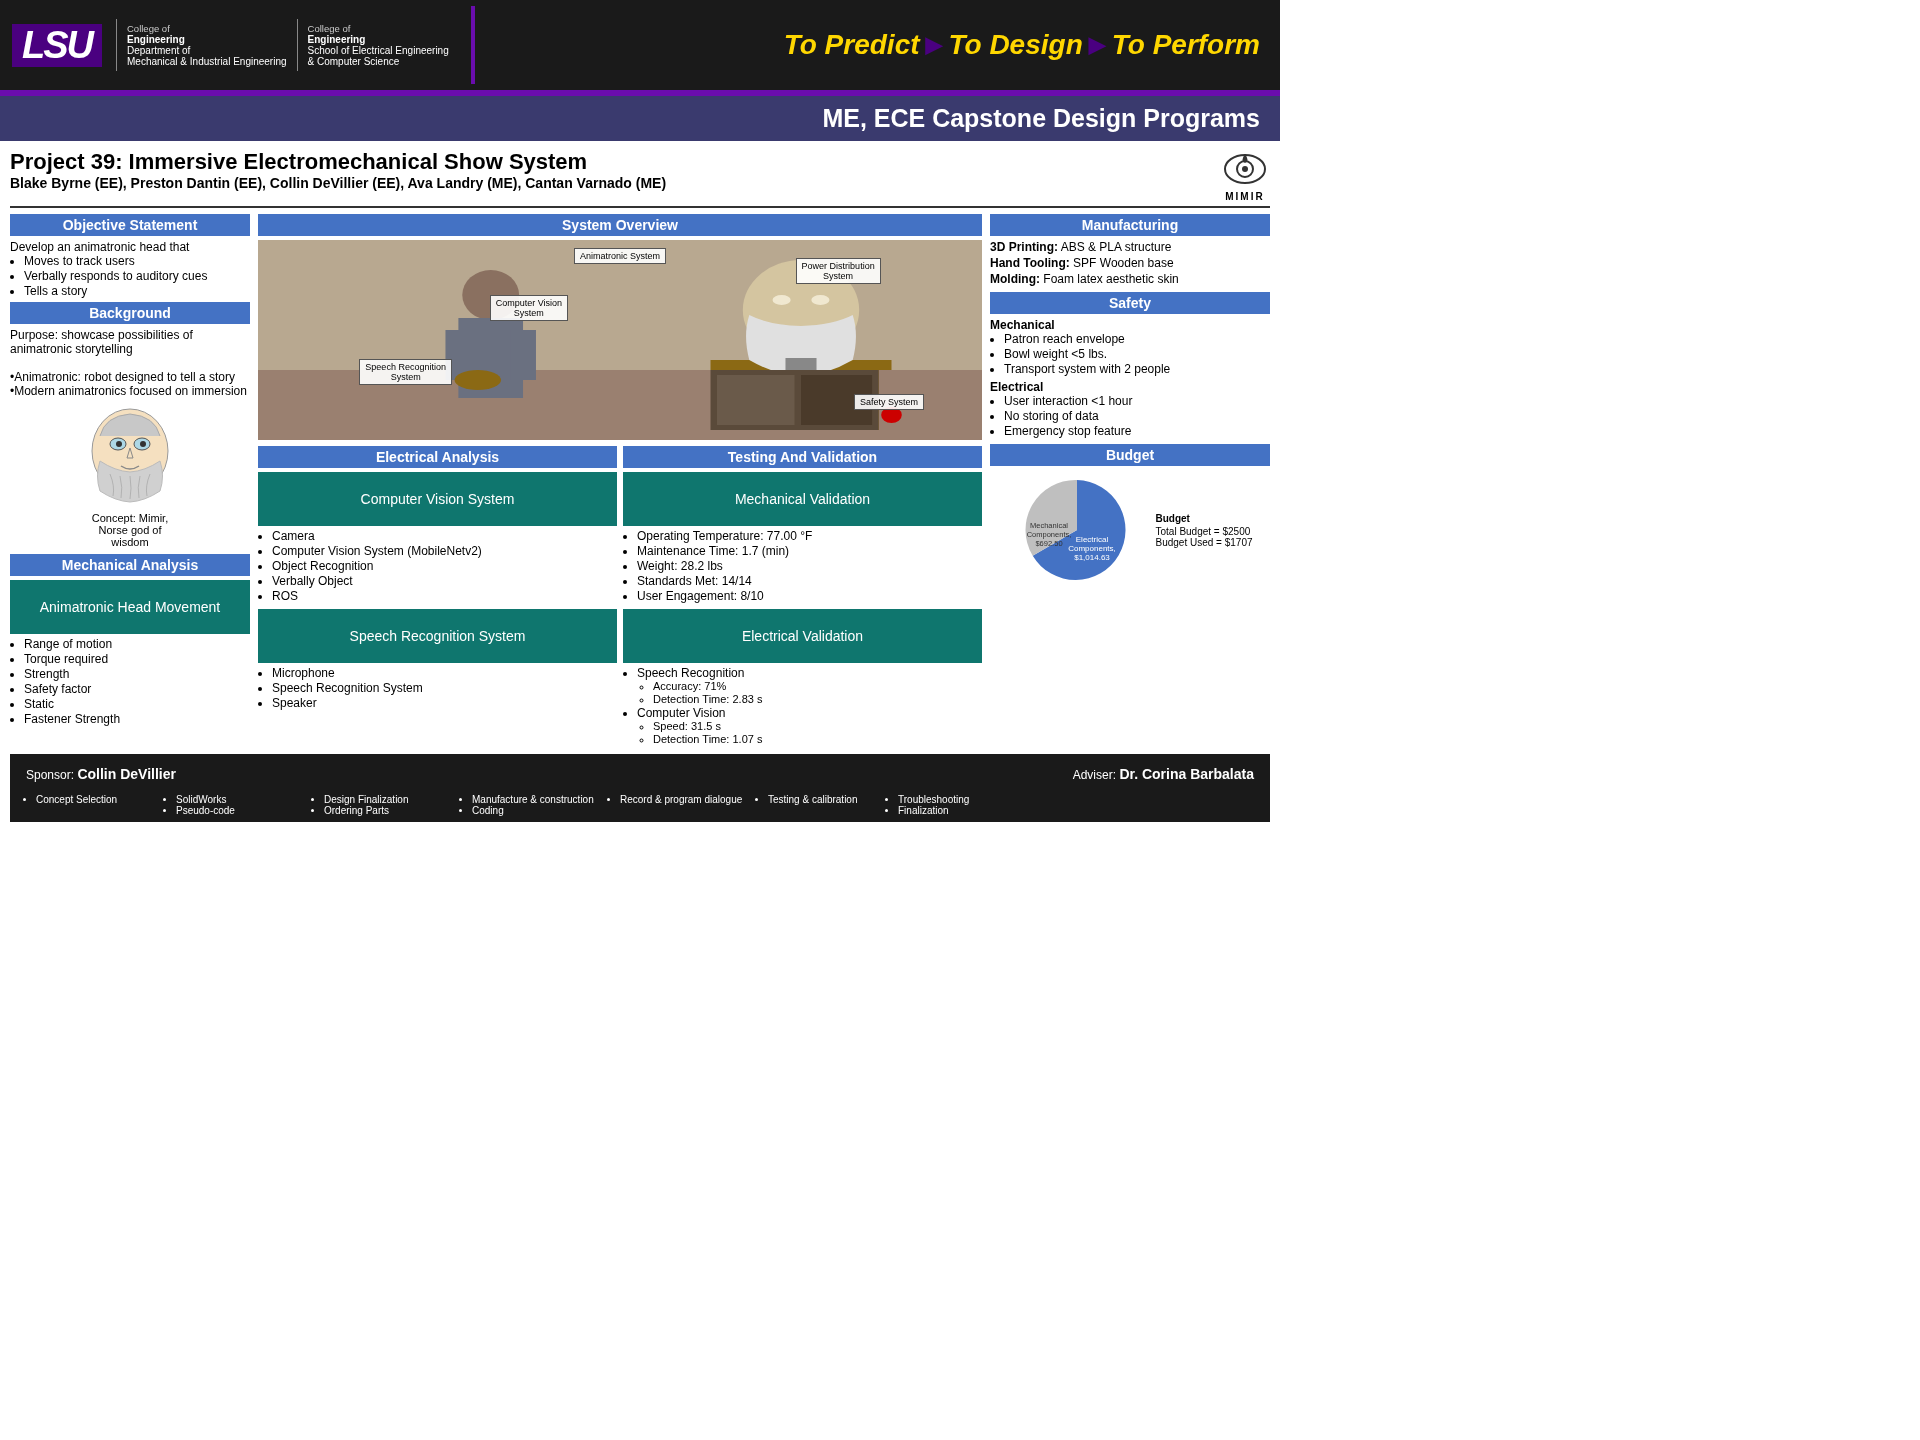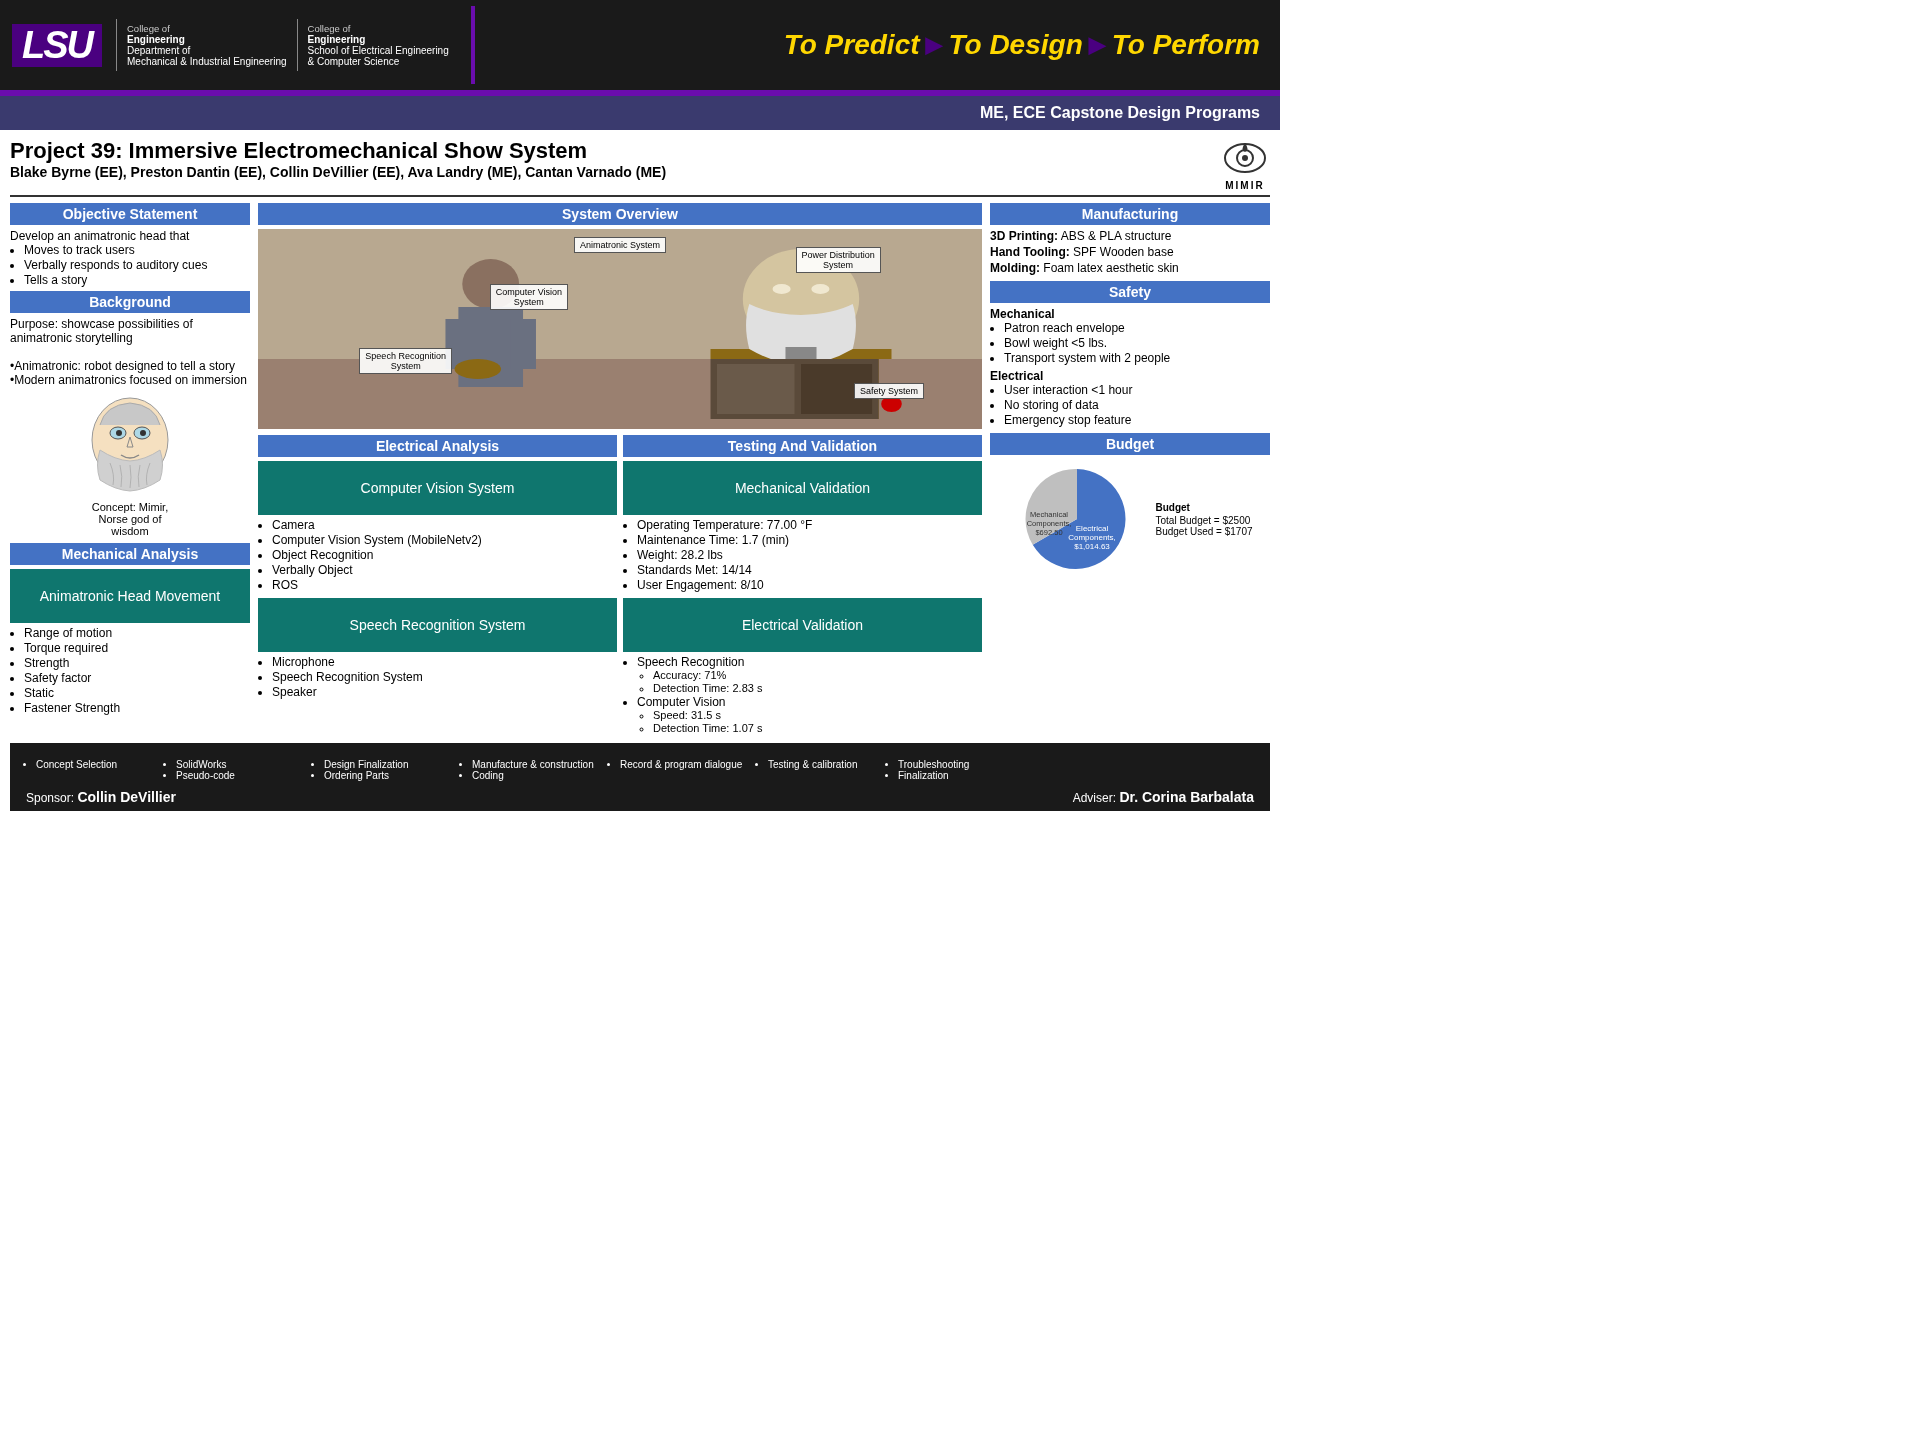--- a/index.html
+++ b/index.html
@@ -10,21 +10,21 @@
     .header-logo { background: #1a1a1a; display: flex; align-items: center; padding: 8px 12px; min-width: 420px; }
     .lsu-logo { color: #fff; font-size: 38px; font-weight: 900; font-style: italic; background: #4a0080; padding: 0 10px; margin-right: 14px; letter-spacing: -2px; }
     .header-tagline { flex: 1; display: flex; align-items: center; justify-content: flex-end; padding-right: 20px; }
     .tagline-text { display: flex; align-items: center; gap: 6px; }
     .tagline-predict { color: #ffd700; font-size: 28px; font-weight: bold; font-style: italic; }
     .tagline-design { color: #ffd700; font-size: 28px; font-weight: bold; font-style: italic; }
     .tagline-perform { color: #ffd700; font-size: 28px; font-weight: bold; font-style: italic; }
     .tagline-arrow { color: #4a0080; font-size: 22px; font-weight: bold; }
 
     
-    .subheader { background: #3a3a6e; color: #fff; text-align: right; padding: 8px 20px; font-size: 16px; font-weight: bold; }
+    .subheader { background: #3a3a6e; color: #fff; text-align: right; padding: 8px 20px; font-size: 25px; font-weight: bold; }
 
     
     .main { background: #fff; padding: 8px 10px; }
 
     
     .project-title-area { display: flex; justify-content: space-between; align-items: flex-start; margin-bottom: 6px; border-bottom: 2px solid #333; padding-bottom: 4px; }
     .project-title-text h1 { font-size: 22px; font-weight: 900; }
     .project-title-text h2 { font-size: 14px; font-weight: bold; }
     .mimir-logo { text-align: center; font-size: 10px; }
 
@@ -339,67 +339,67 @@
             <div>Total Budget = $2500</div>
             <div>Budget Used = $1707</div>
           </div>
         </div>
       </div>
     </div>
   </div>
 
   <div class="timeline">
 
-    <div style="display:flex; padding:4px 0;">
-      <div style="min-width:140px; color:#fff; font-size:10px; padding:2px 6px;">
-        <ul style="margin-left:12px;">
-          <li>Concept Selection</li>
-        </ul>
-      </div>
-      <div style="min-width:148px; color:#fff; font-size:10px; padding:2px 6px;">
-        <ul style="margin-left:12px;">
-          <li>SolidWorks</li>
-          <li>Pseudo-code</li>
-        </ul>
-      </div>
-      <div style="min-width:148px; color:#fff; font-size:10px; padding:2px 6px;">
-        <ul style="margin-left:12px;">
-          <li>Design Finalization</li>
-          <li>Ordering Parts</li>
-        </ul>
-      </div>
-      <div style="min-width:148px; color:#fff; font-size:10px; padding:2px 6px;">
-        <ul style="margin-left:12px;">
-          <li>Manufacture &amp; construction</li>
-          <li>Coding</li>
-        </ul>
-      </div>
-      <div style="min-width:148px; color:#fff; font-size:10px; padding:2px 6px;">
-        <ul style="margin-left:12px;">
-          <li>Record &amp; program dialogue</li>
-        </ul>
-      </div>
-      <div style="min-width:130px; color:#fff; font-size:10px; padding:2px 6px;">
-        <ul style="margin-left:12px;">
-          <li>Testing &amp; calibration</li>
-        </ul>
-      </div>
-      <div style="min-width:130px; color:#fff; font-size:10px; padding:2px 6px;">
-        <ul style="margin-left:12px;">
-          <li>Troubleshooting</li>
-          <li>Finalization</li>
-        </ul>
-      </div>
-    </div>
-
     <div style="display:flex; justify-content:space-between; padding:2px 8px 6px;">
       <div style="color:#fff; font-size:12px;">
         <span>Sponsor:</span>
         <strong style="font-size:14px;">Collin DeVillier</strong>
       </div>
       <div style="color:#fff; font-size:12px;">
         <span>Adviser:</span>
         <strong style="font-size:14px;">Dr. Corina Barbalata</strong>
       </div>
     </div>
+
+    <div style="display:flex; padding:4px 0;">
+      <div style="min-width:140px; color:#fff; font-size:10px; padding:2px 6px;">
+        <ul style="margin-left:12px;">
+          <li>Concept Selection</li>
+        </ul>
+      </div>
+      <div style="min-width:148px; color:#fff; font-size:10px; padding:2px 6px;">
+        <ul style="margin-left:12px;">
+          <li>SolidWorks</li>
+          <li>Pseudo-code</li>
+        </ul>
+      </div>
+      <div style="min-width:148px; color:#fff; font-size:10px; padding:2px 6px;">
+        <ul style="margin-left:12px;">
+          <li>Design Finalization</li>
+          <li>Ordering Parts</li>
+        </ul>
+      </div>
+      <div style="min-width:148px; color:#fff; font-size:10px; padding:2px 6px;">
+        <ul style="margin-left:12px;">
+          <li>Manufacture &amp; construction</li>
+          <li>Coding</li>
+        </ul>
+      </div>
+      <div style="min-width:148px; color:#fff; font-size:10px; padding:2px 6px;">
+        <ul style="margin-left:12px;">
+          <li>Record &amp; program dialogue</li>
+        </ul>
+      </div>
+      <div style="min-width:130px; color:#fff; font-size:10px; padding:2px 6px;">
+        <ul style="margin-left:12px;">
+          <li>Testing &amp; calibration</li>
+        </ul>
+      </div>
+      <div style="min-width:130px; color:#fff; font-size:10px; padding:2px 6px;">
+        <ul style="margin-left:12px;">
+          <li>Troubleshooting</li>
+          <li>Finalization</li>
+        </ul>
+      </div>
+    </div>
   </div>
 
 </div>
 
 </body></html>

